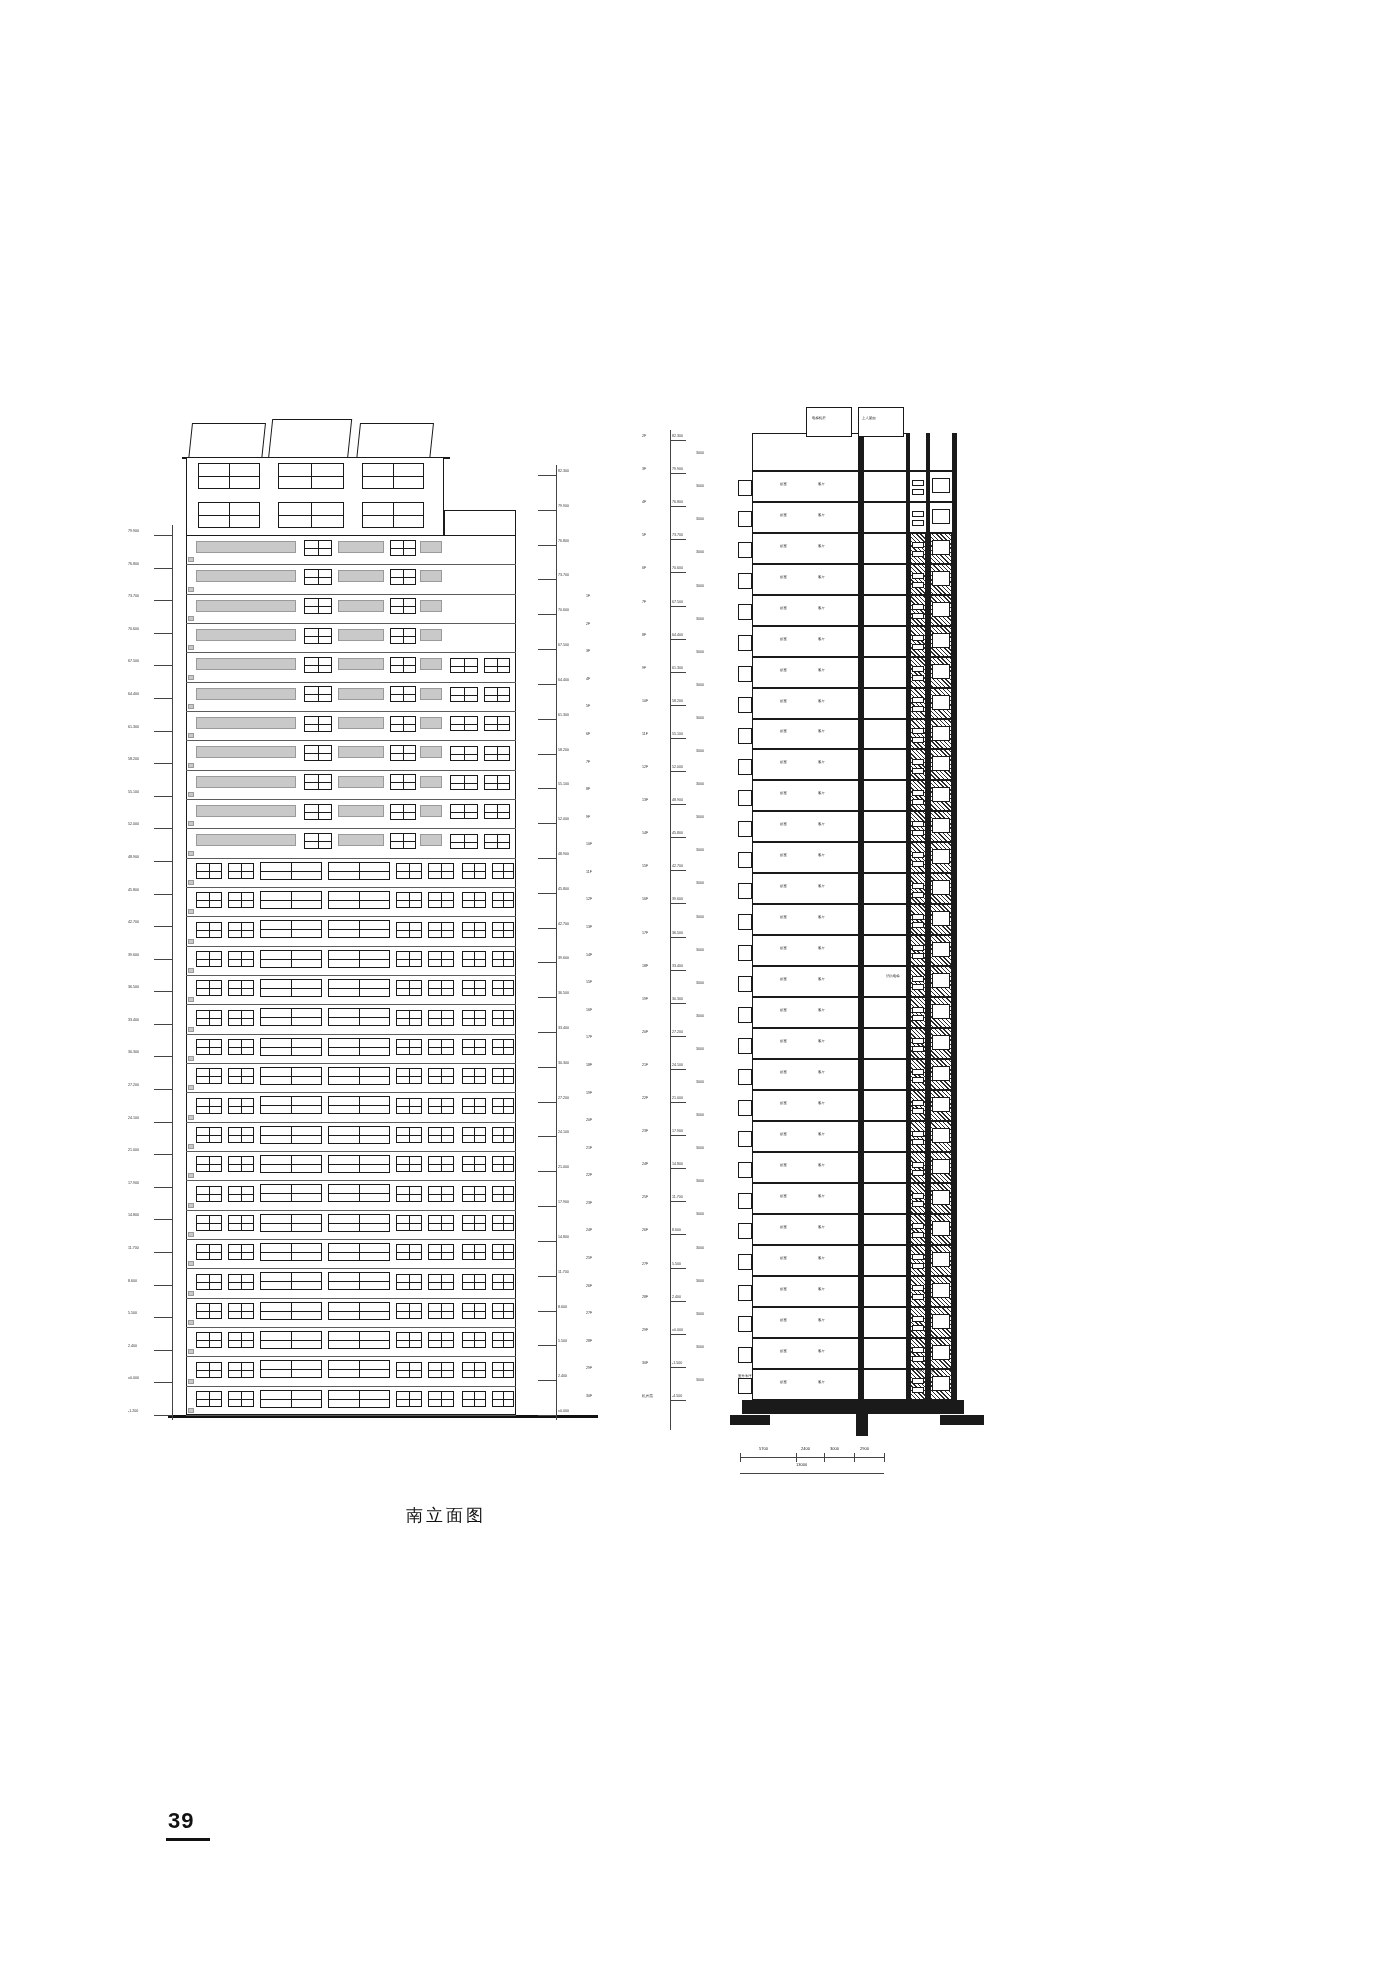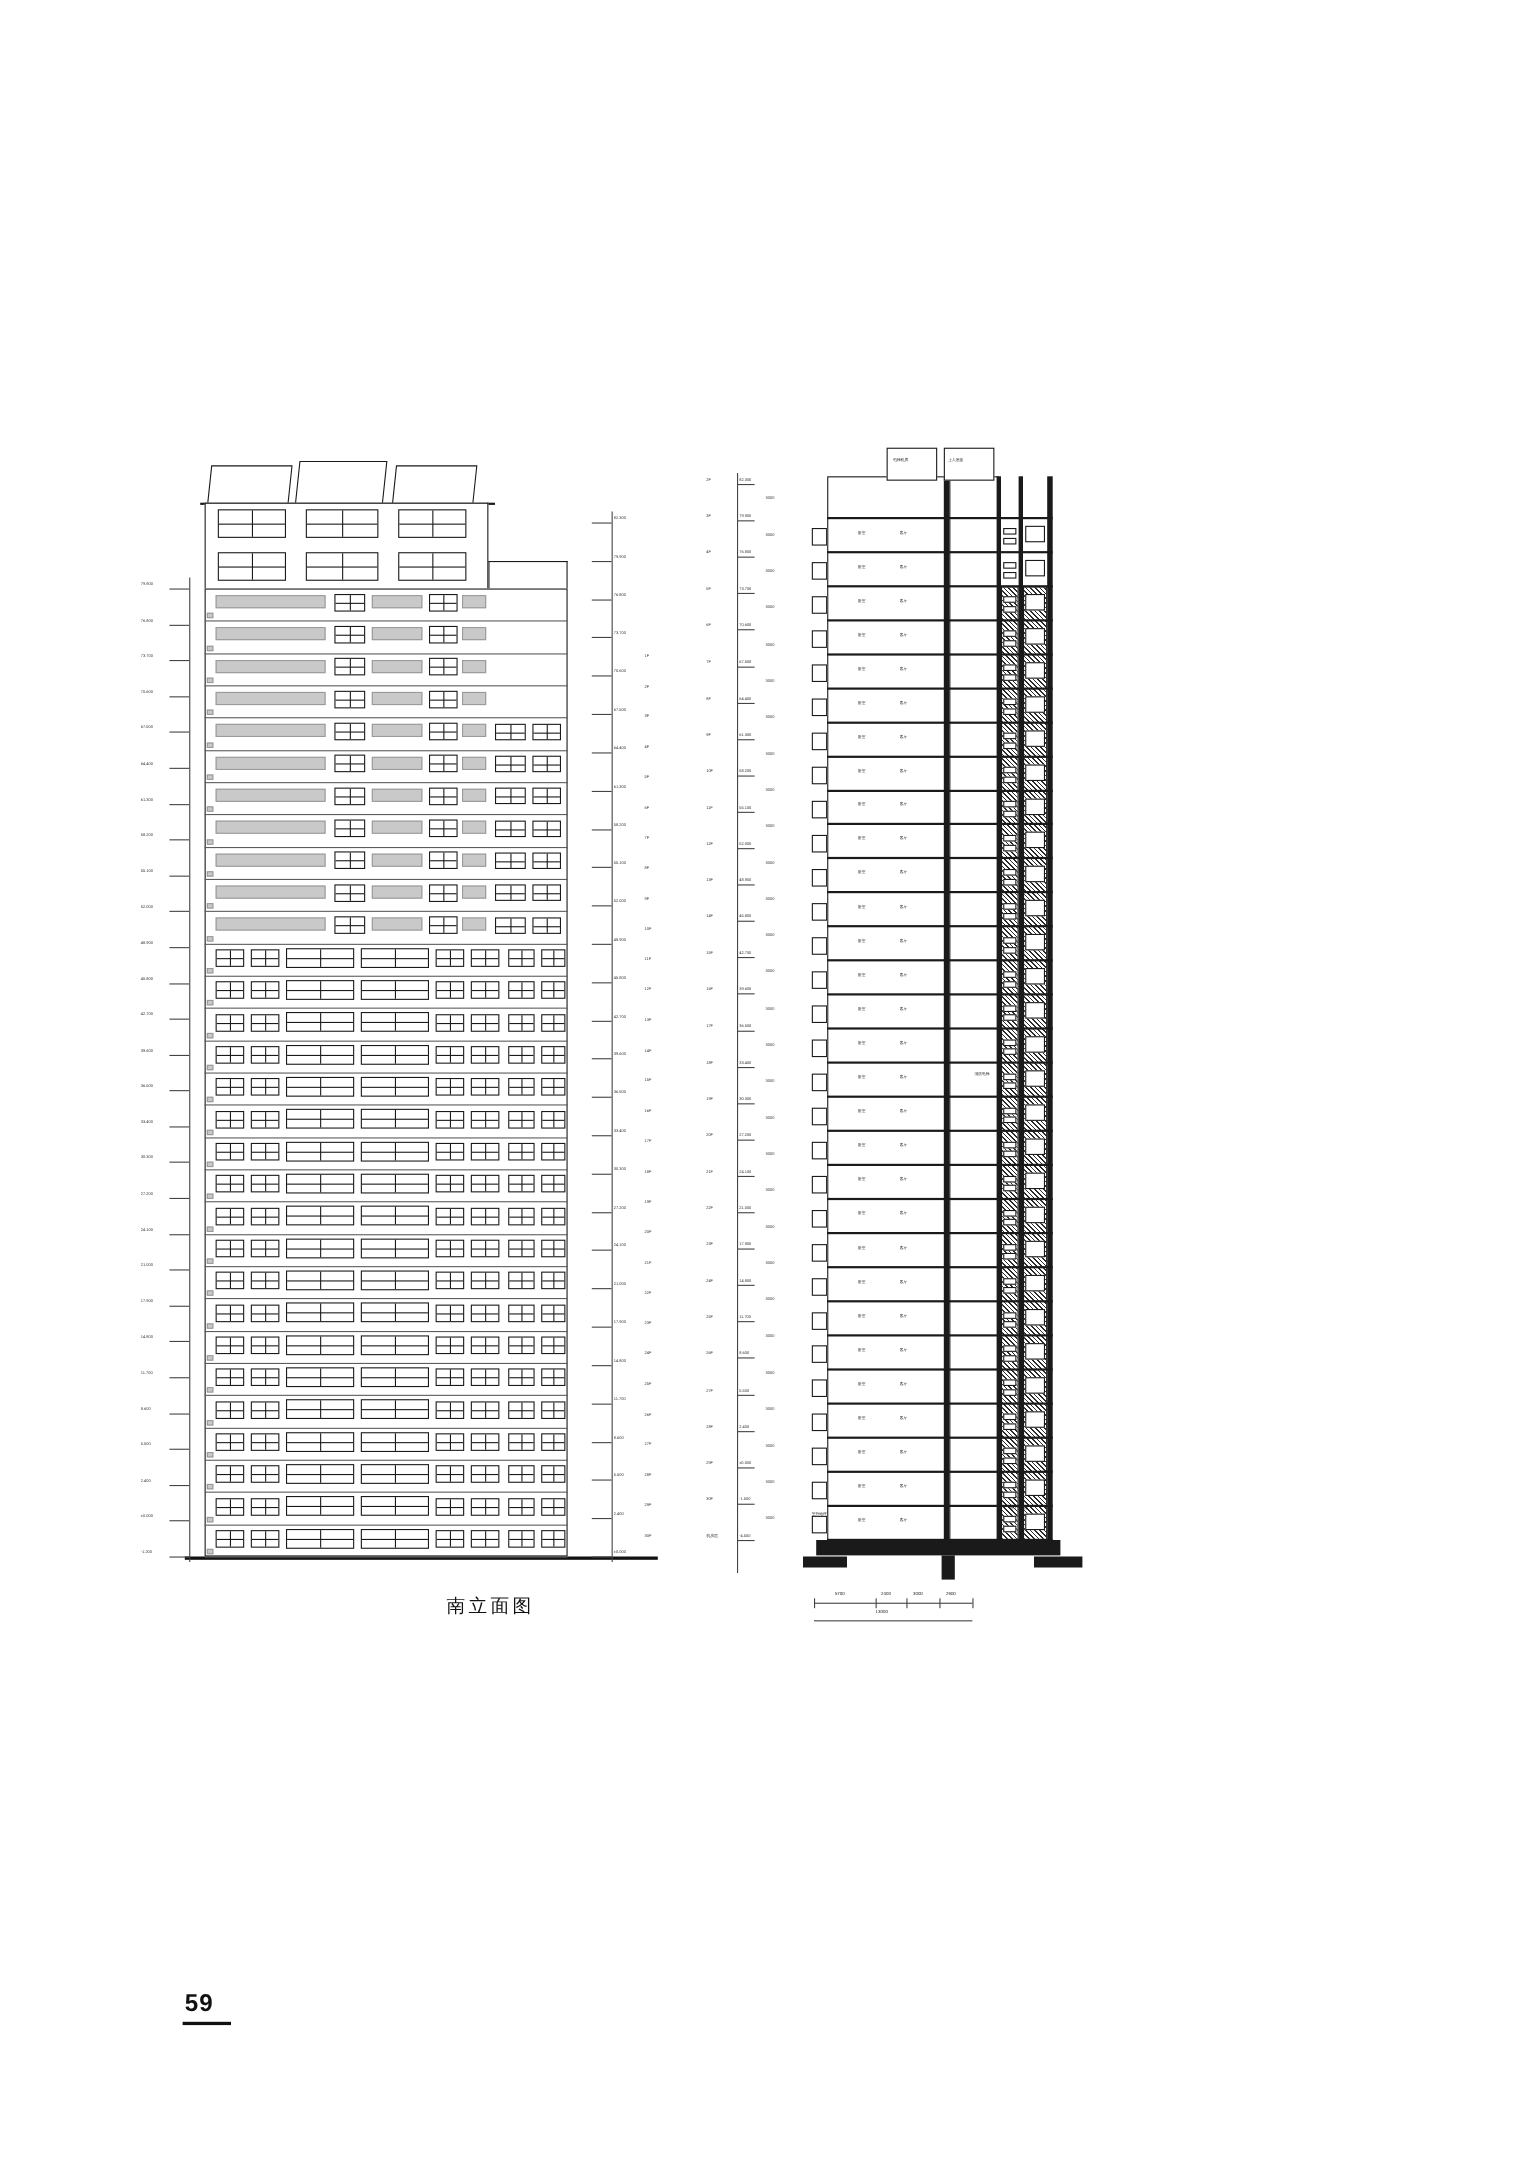--- a/index.html
+++ b/index.html
@@ -506,21 +506,21 @@
         <div class="lvl" style="left: 468px; top: 346px;">7F</div>
         <div class="lvl" style="left: 468px; top: 318px;">6F</div>
         <div class="lvl" style="left: 468px; top: 290px;">5F</div>
         <div class="lvl" style="left: 468px; top: 263px;">4F</div>
         <div class="lvl" style="left: 468px; top: 235px;">3F</div>
         <div class="lvl" style="left: 468px; top: 208px;">2F</div>
         <div class="lvl" style="left: 468px; top: 180px;">1F</div>
       </div>
   </div>
 
-  <div class="caption" style="left:406px;top:1448px;text-align:right;">南立面图</div>
+  <div class="caption" style="left:406px;top:1504px;text-align:right;">南立面图</div>
 
   <div class="sect">
     <div id="sect-body">
         <div class="room" style="left: -48px; top: 18px; width: 112px; height: 967px;"></div>
         <div class="shaftwall" style="left: 58px; top: 18px; width: 5px; height: 967px;"></div>
         <div class="room" style="left: 63px; top: 18px; width: 45px; height: 967px;"></div>
         <div class="shaftwall" style="left: 106px; top: 18px; width: 4px; height: 967px;"></div>
         <div class="hatch" style="left: 110px; top: 118px; width: 16px; height: 867px;"></div>
         <div class="shaftwall" style="left: 126px; top: 18px; width: 4px; height: 967px;"></div>
         <div class="hatch" style="left: 130px; top: 118px; width: 22px; height: 867px;"></div>
@@ -879,16 +879,16 @@
         <div class="dimtxt" style="left: 1px; top: 1031px;">2400</div>
         <div class="dimline" style="left: 24px; top: 1038px; width: 1px; height: 9px;"></div>
         <div class="dimtxt" style="left: 30px; top: 1031px;">3000</div>
         <div class="dimline" style="left: 54px; top: 1038px; width: 1px; height: 9px;"></div>
         <div class="dimtxt" style="left: 60px; top: 1031px;">2900</div>
         <div class="dimline" style="left: 84px; top: 1038px; width: 1px; height: 9px;"></div>
         <div class="dimtxt" style="left: -4px; top: 1047px;">13000</div>
       </div>
   </div>
 
-  <div class="pagenum">59</div>
+  <div class="pagenum">39</div>
   <div class="pagenum-rule"></div>
 
 </div>
 
 </body></html>

